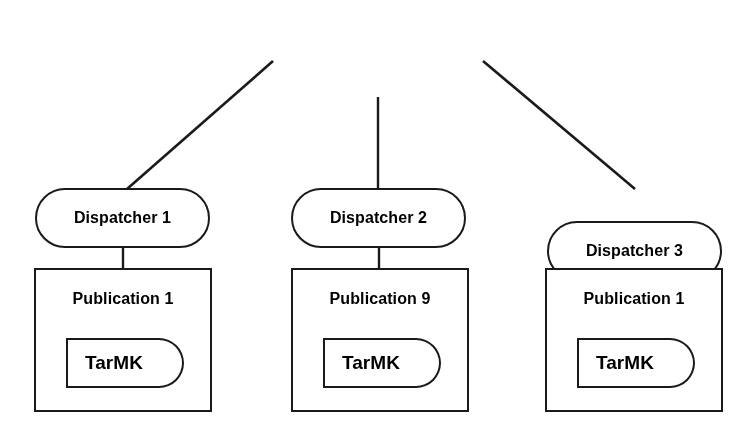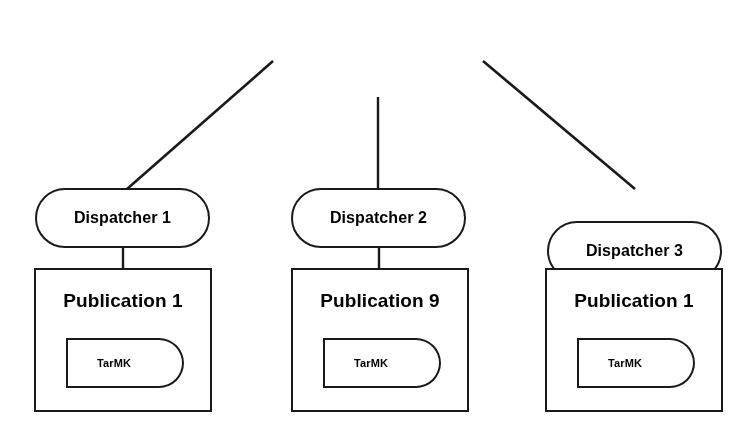--- a/index.html
+++ b/index.html
@@ -54,33 +54,33 @@
     border-radius: 999px;
   }
   .dispatcher .node-label {
     font-size: 16px;
   }
   
   .publication {
     align-items: flex-start;
   }
   .publication .node-label {
-    font-size: 19px;
+    font-size: 16px;
     margin-top: 20px;
   }
   
   .tarmk {
     align-items: center;
     border-top-left-radius: 4px;
     border-bottom-left-radius: 4px;
     border-top-right-radius: 999px;
     border-bottom-right-radius: 999px;
   }
   .tarmk .node-label {
-    font-size: 11px;
+    font-size: 19px;
     margin-right: 22px;
   }
 </style>
 </head>
 <body>
 
 <div id="canvas">
 
   <svg id="edges" viewBox="0 0 750 426" width="750" height="426" xmlns="http://www.w3.org/2000/svg">
     <line x1="273" y1="61" x2="127" y2="189" stroke="#1a1a1a" stroke-width="2.6"></line>

